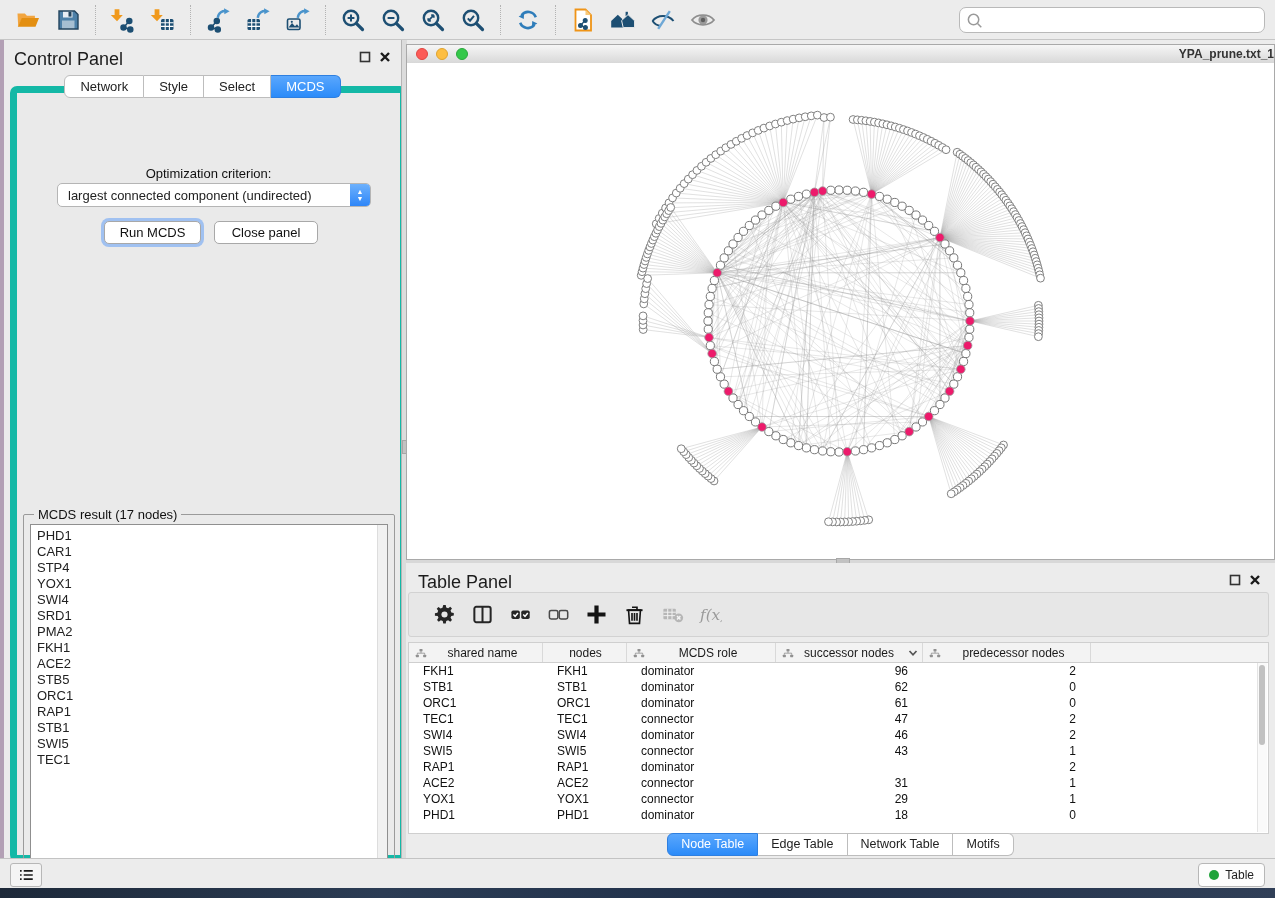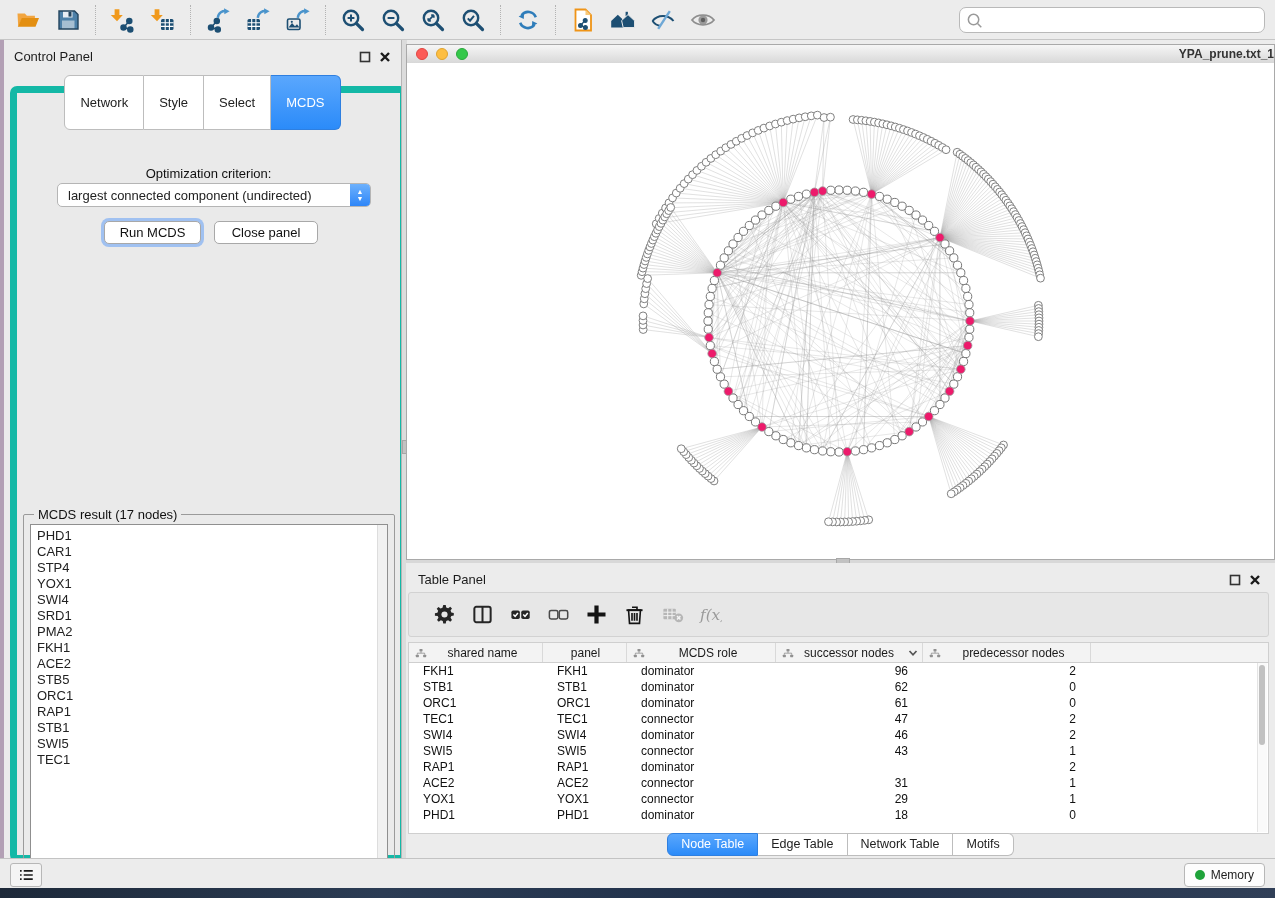--- a/index.html
+++ b/index.html
@@ -13,28 +13,28 @@
   .tbtn{width:40px;height:32px;display:flex;align-items:center;justify-content:center;cursor:pointer;}
   .tbtn svg{width:26px;height:26px;}
   .search-box{position:absolute;right:10px;top:7px;width:292px;height:24px;background:#fff;
               border:1px solid #b9b9b9;border-radius:7px;display:flex;align-items:center;padding:0 6px;}
   .search-box svg{width:17px;height:17px;margin-right:4px;}
   .search-box input{border:none;outline:none;flex:1;font-size:12px;background:transparent;font-family:inherit;}
   
   .left-strip{position:absolute;left:0;top:40px;width:4px;height:818px;background:#b3a0b5;}
   
   .control-panel{position:absolute;left:4px;top:40px;width:397px;height:818px;background:#ececec;}
-  .panel-title{position:absolute;left:10px;top:9px;font-size:13px;color:#1c1c1c;}
+  .panel-title{position:absolute;left:10px;top:9px;font-size:18px;color:#1c1c1c;}
   .panel-btns{position:absolute;right:10px;top:10px;display:flex;gap:7px;}
   .panel-btns .pbtn{width:13px;height:13px;display:flex;align-items:center;justify-content:center;cursor:pointer;}
   .pbtn svg{width:12px;height:12px;}
   .cp-tabpanel{position:absolute;left:6px;top:46px;width:383px;height:762px;background:#eaeaea;
                border:7px solid #14b8a6;border-radius:7px;}
   .seg-tabs{position:absolute;top:35px;left:0;width:100%;display:flex;justify-content:center;z-index:3;}
-  .seg-tab{height:21px;line-height:21px;padding:16px 15px;background:#fff;border:1px solid #bdbdbd;
+  .seg-tab{height:21px;line-height:21px;padding:0 15px;background:#fff;border:1px solid #bdbdbd;
            border-left:none;font-size:13px;color:#222;cursor:pointer;white-space:nowrap;}
   .seg-tab:first-child{border-left:1px solid #bdbdbd;border-radius:6px 0 0 6px;}
   .seg-tab:last-child{border-radius:0 6px 6px 0;}
   .seg-tab.active{background:linear-gradient(#5aa7fd,#2b8bf9);border-color:#2e7fe0;color:#fff;}
   .opt-label{position:absolute;left:0;top:73px;width:100%;text-align:center;font-size:13px;color:#111;}
   .dropdown{position:absolute;left:40px;top:90px;width:314px;height:24px;background:#fff;border:1px solid #b5b5b5;
             border-radius:5px;display:flex;align-items:center;font-size:13px;cursor:pointer;box-sizing:border-box;}
   .dropdown .dd-text{padding-left:10px;flex:1;white-space:nowrap;overflow:hidden;}
   .dd-stepper{width:20px;height:22px;border-radius:0 4px 4px 0;background:linear-gradient(#6db1fd,#2e86f8);
               display:flex;flex-direction:column;align-items:center;justify-content:center;color:#fff;}
@@ -1184,21 +1184,21 @@
               <g fill="#909090">
                 <rect x="8.2" y="1.5" width="5.6" height="4.6" rx="1"></rect>
                 <rect x="1.5" y="12" width="5.6" height="4.6" rx="1"></rect>
                 <rect x="14.9" y="12" width="5.6" height="4.6" rx="1"></rect>
                 <path d="M11 6.1v3.2M4.3 12V9.3h13.4V12" fill="none" stroke="#909090" stroke-width="1.5"></path>
               </g>
             </svg>
             <span class="th-label">shared name</span>
           </div>
           <div class="th" style="width: 84px;">
-            <span class="th-label">panel</span>
+            <span class="th-label">nodes</span>
           </div>
           <div class="th" style="width: 149px;">
             <svg class="tree" viewBox="0 0 22 18">
               <g fill="#909090">
                 <rect x="8.2" y="1.5" width="5.6" height="4.6" rx="1"></rect>
                 <rect x="1.5" y="12" width="5.6" height="4.6" rx="1"></rect>
                 <rect x="14.9" y="12" width="5.6" height="4.6" rx="1"></rect>
                 <path d="M11 6.1v3.2M4.3 12V9.3h13.4V12" fill="none" stroke="#909090" stroke-width="1.5"></path>
               </g>
             </svg>
@@ -1318,17 +1318,17 @@
   <div class="statusbar">
     <div class="list-btn">
       <svg viewBox="0 0 24 24">
           <g stroke="#1a1a1a" stroke-width="2.2" fill="none">
             <path d="M4 6.5h2.2M9 6.5h12M4 12h2.2M9 12h12M4 17.5h2.2M9 17.5h12"></path>
           </g>
         </svg>
     </div>
     <div class="memory-btn">
       <span class="mem-dot"></span>
-      <span>Memory</span>
+      <span>Table</span>
     </div>
   </div>
   <div class="desktop-strip"></div>
 </div>
 
 </body></html>

